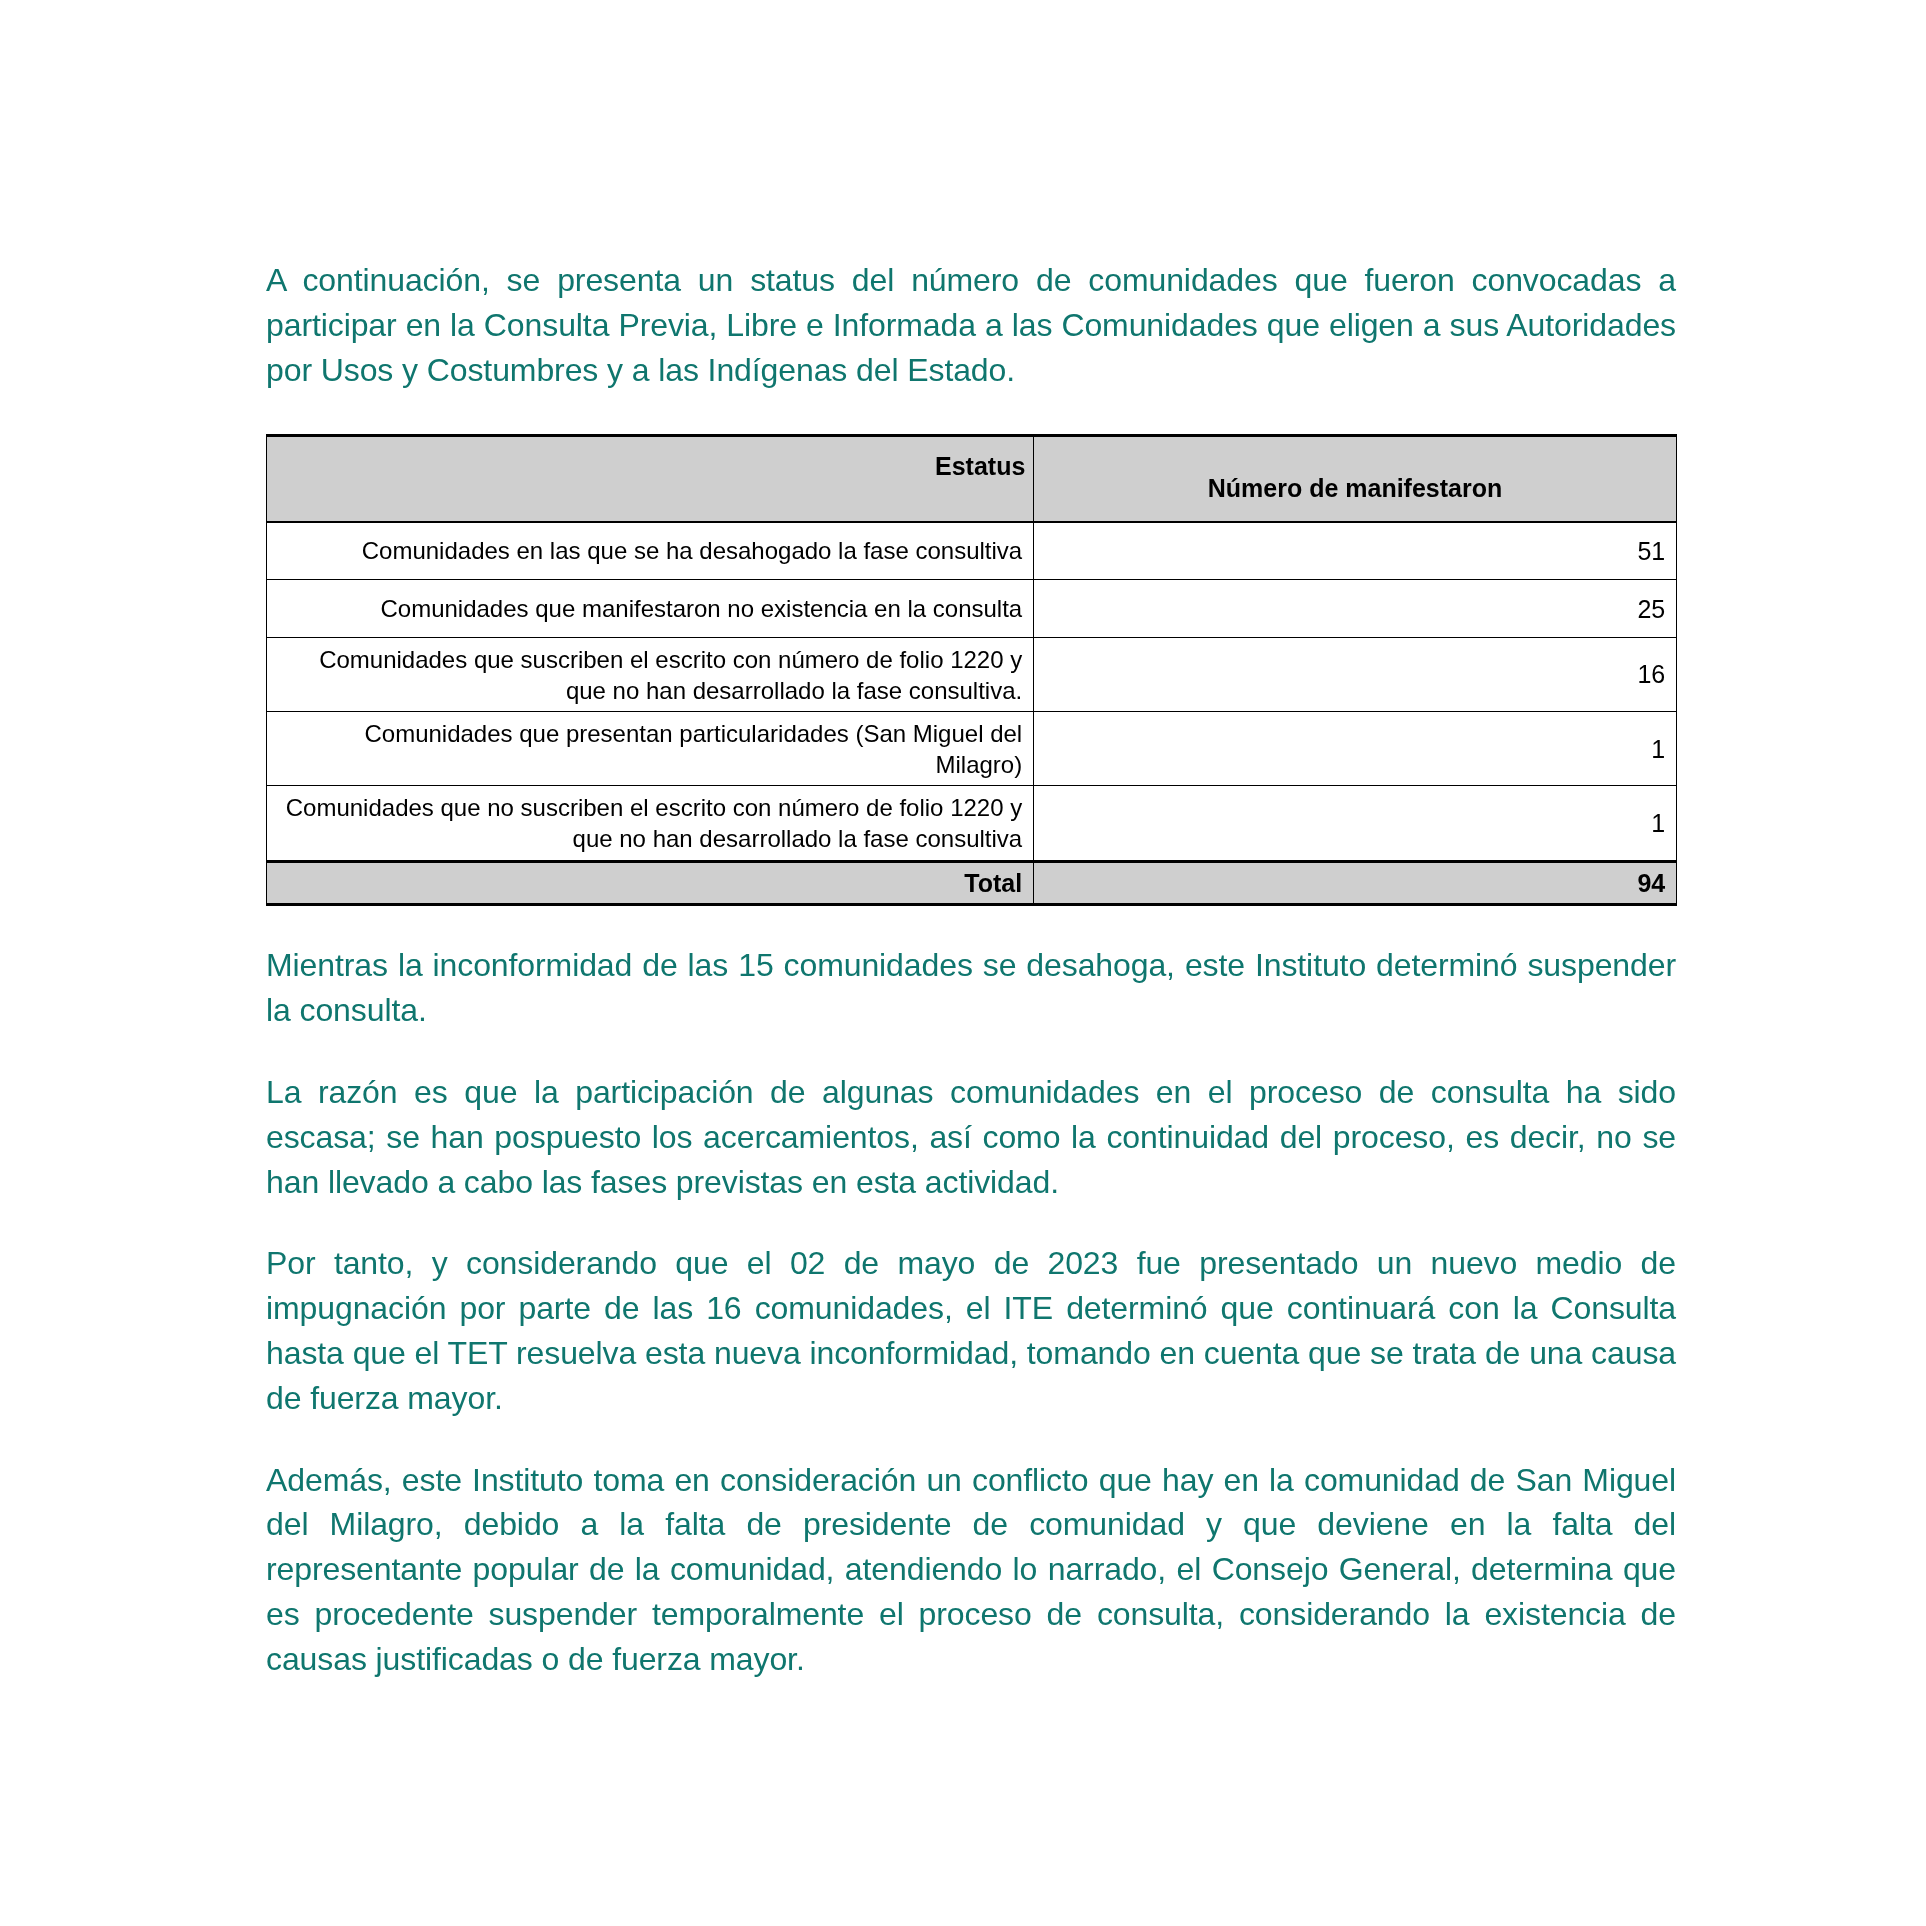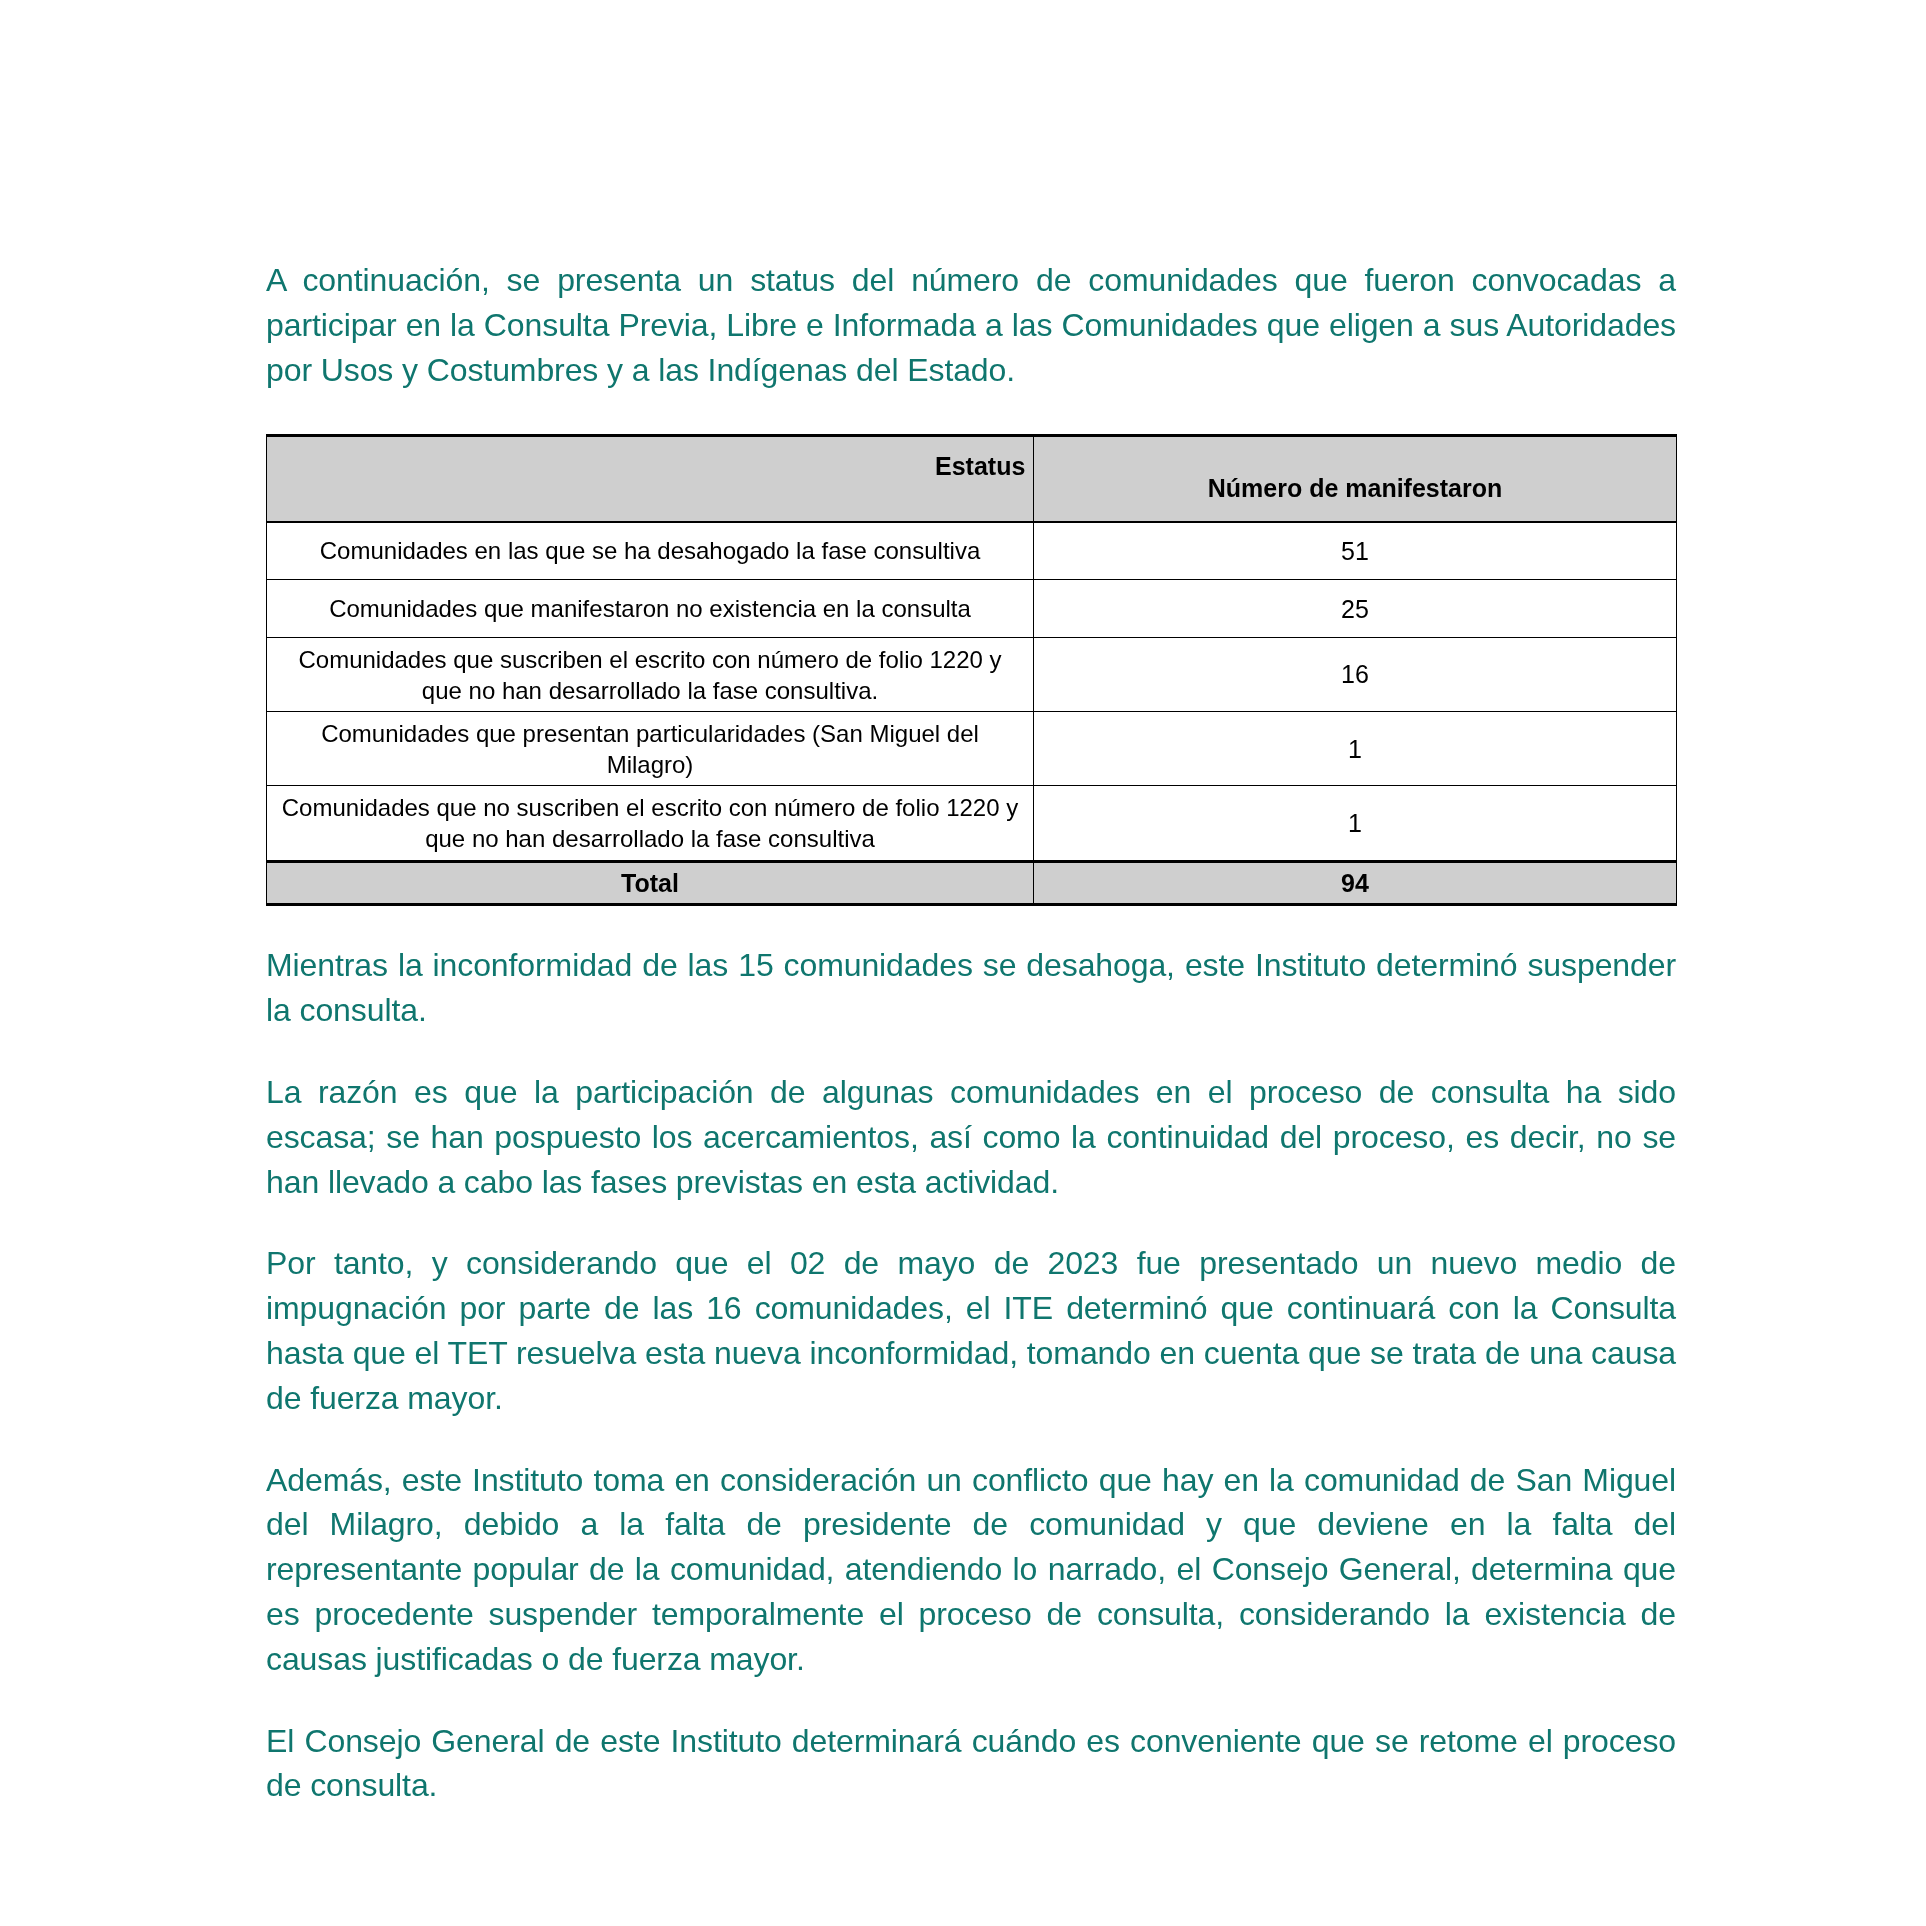--- a/index.html
+++ b/index.html
@@ -89,21 +89,21 @@
     text-align: right;
   }
   th.hdr-num .hdr-inner {
     display: block;
     padding-top: 20px;
   }
 
   table.status-table tbody td {
     font-size: 24px;
     line-height: 1.30;
-    text-align: center;
+    text-align: right;
     background: #ffffff;
     padding: 5.4px 10.8px;
     height: 46px;
     border-top: 1.2px solid #000000;
     border-bottom: 1.2px solid #000000;
   }
   table.status-table tbody td.num {
     font-size: 25px;
   }
 
@@ -172,18 +172,17 @@
     </div>
 
     <p class="para spaced">Mientras la inconformidad de las 15 comunidades se desahoga, este Instituto determinó suspender la consulta.</p>
 
     <p class="para spaced">La razón es que la participación de algunas comunidades en el proceso de consulta ha sido escasa; se han pospuesto los acercamientos, así como la continuidad del proceso, es decir, no se han llevado a cabo las fases previstas en esta actividad.</p>
 
     <p class="para spaced">Por tanto, y considerando que el 02 de mayo de 2023 fue presentado un nuevo medio de impugnación por parte de las 16 comunidades, el ITE determinó que continuará con la Consulta hasta que el TET resuelva esta nueva inconformidad, tomando en cuenta que se trata de una causa de fuerza mayor.</p>
 
     <p class="para spaced">Además, este Instituto toma en consideración un conflicto que hay en la comunidad de San Miguel del Milagro, debido a la falta de presidente de comunidad y que deviene en la falta del representante popular de la comunidad, atendiendo lo narrado, el Consejo General, determina que es procedente suspender temporalmente el proceso de consulta, considerando la existencia de causas justificadas o de fuerza mayor.</p>
 
-    <p class="para spaced">El Consejo General de este Instituto determinará cuándo es conveniente que se retome el proceso de consulta.</p>
 
   </div>
 
 </div>
 
 
 </body></html>

